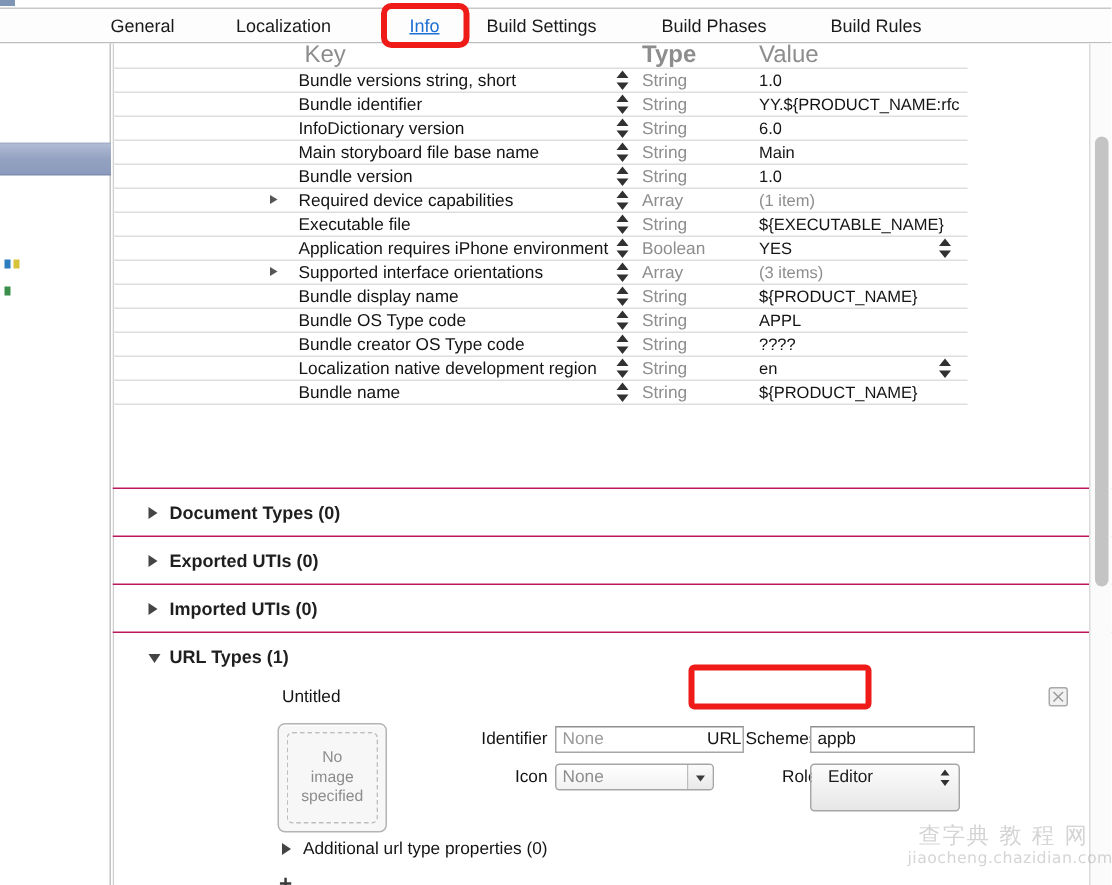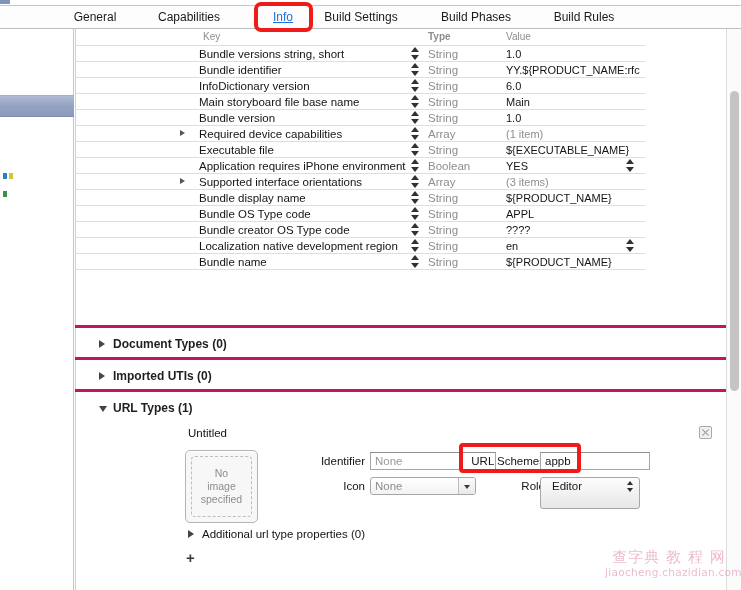--- a/index.html
+++ b/index.html
@@ -96,21 +96,21 @@
 
   
   .plist {
     position: absolute; left: 0px; top: 0px;
     width: 570px;
   }
   .plist-head {
     position: relative; height: 16px;
   }
   .plist-head .h {
-    position: absolute; top: 0; font-size: 10px; color: #8d8d8d;
+    position: absolute; top: 0; font-size: 16px; color: #8d8d8d;
     line-height: 16px; white-space: nowrap;
   }
   .h-key  { left: 128px; }
   .h-type { left: 353px; font-weight: bold; }
   .h-val  { left: 431px; }
 
   .prow {
     position: relative;
     height: 16px;
     border-top: 1px solid #dedede;
@@ -164,21 +164,21 @@
 
   .plist-bottom {
     border-top: 1px solid #dedede;
     height: 1px;
   }
 
   
   .section {
     position: relative;
     height: 32px;
-    border-top: 3px solid #be185d;
+    border-top: 1px solid #be185d;
   }
   .section .tri {
     position: absolute; left: 24px; top: 12px;
     width: 0; height: 0;
   }
   .tri.closed {
     border-left: 6px solid #444;
     border-top: 4.5px solid transparent;
     border-bottom: 4.5px solid transparent;
   }
@@ -348,21 +348,21 @@
     background: #c4c4c4;
     border-radius: 5px;
   }
 
   
   .watermark {
     position: absolute; right: 8px; bottom: 6px;
     width: 128px; height: 36px;
     opacity: 0.30;
     text-align: center;
-    color: #be185d;
+    color: #737373;
     pointer-events: none;
     z-index: 20;
   }
   .watermark .cn {
     font-size: 15px; letter-spacing: 1px; line-height: 18px;
     font-family: "DejaVu Sans", sans-serif;
   }
   .watermark .en {
     font-size: 10.5px; line-height: 13px; letter-spacing: 0.3px;
     font-family: "DejaVu Sans", sans-serif;
@@ -372,21 +372,21 @@
 <body>
 
 <div id="root">
 
   <div class="topstrip">
     <div class="topstrip-chip"></div>
   </div>
 
   <div class="tabbar" id="tabbar">
       <div class="tab" style="left: 66px; width: 58px;">General</div>
-      <div class="tab" style="left: 147px; width: 84px;">Capabilities</div>
+      <div class="tab" style="left: 147px; width: 84px;">Localization</div>
       <div class="tab selected" style="left: 262px; width: 42px; text-decoration: underline;">Info</div>
       <div class="tab" style="left: 434px; width: 84px;">Build Phases</div>
       <div class="tab" style="left: 316px; width: 90px;">Build Settings</div>
       <div class="tab" style="left: 546px; width: 76px;">Build Rules</div>
     </div>
   <div class="annot-info"></div>
 
   <div class="sidebar">
     <div class="sidebar-sel"></div>
     <div class="sidebar-chip">
@@ -541,20 +541,24 @@
             <span class="val">${PRODUCT_NAME}</span>
           </div>
         </div>
       <div class="plist-bottom"></div>
     </div>
 
     <div id="sections-host" style="position:absolute; left:0; top:296px; width:666px;">
         <div class="section">
           <div class="tri closed"></div>
           <div class="stitle">Document Types (0)</div>
+        </div>
+        <div class="section">
+          <div class="tri closed"></div>
+          <div class="stitle">Exported UTIs (0)</div>
         </div>
         <div class="section">
           <div class="tri closed"></div>
           <div class="stitle">Imported UTIs (0)</div>
         </div>
         <div class="section">
           <div class="tri open"></div>
           <div class="stitle">URL Types (1)</div>
         </div>
         <div class="urlcard">

